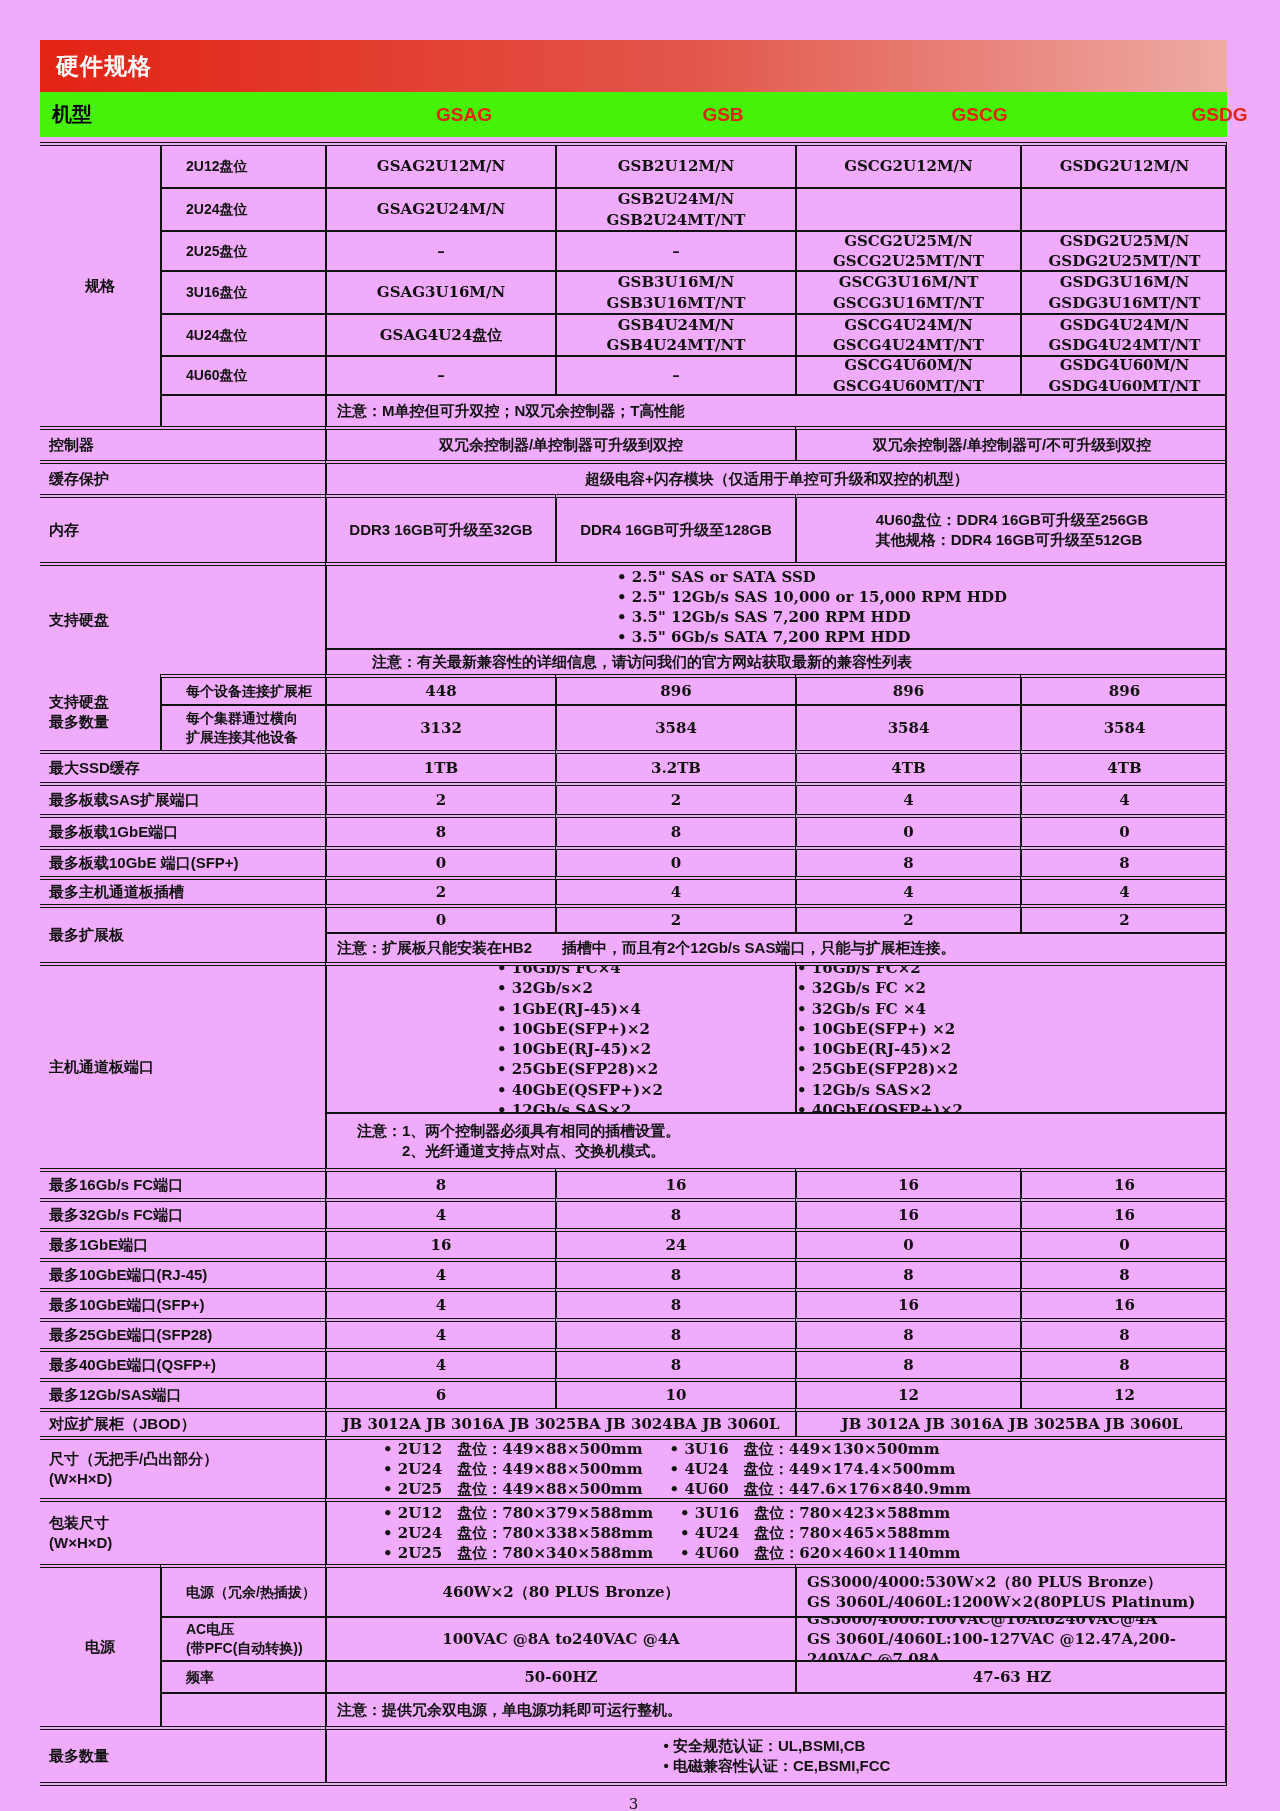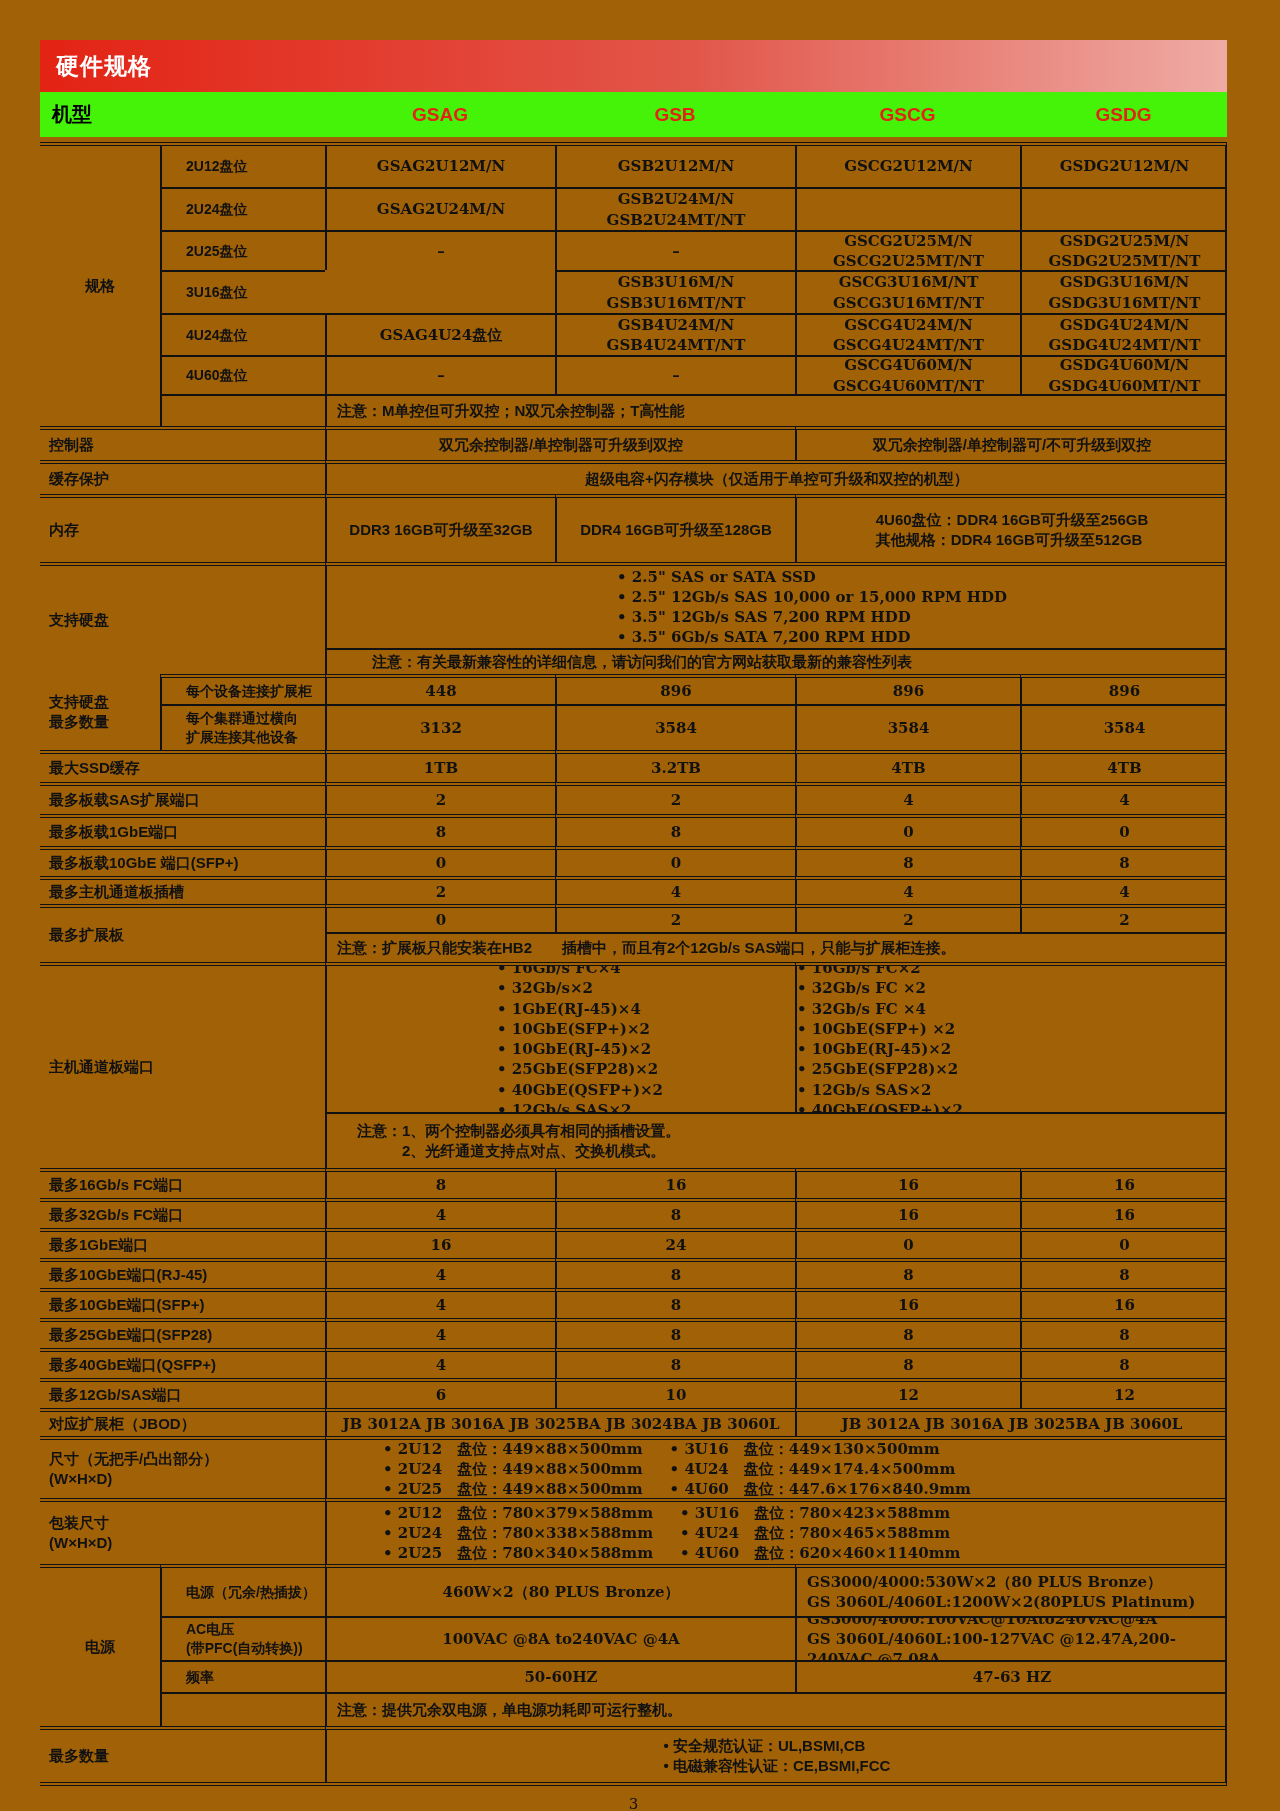--- a/index.html
+++ b/index.html
@@ -1,23 +1,23 @@
 <!DOCTYPE html>
 <html><head>
 <meta charset="utf-8">
 <style>
   html,body{margin:0;padding:0;background:#ffffff;}
-  #page{position:relative;width:1280px;height:1811px;background:#a16207;overflow:hidden;
+  #page{position:relative;width:1280px;height:1811px;background:#f0abfc;overflow:hidden;
         font-family:"Liberation Sans",sans-serif;color:#111;}
   .content{position:absolute;left:40px;top:40px;width:1187px;}
   .titlebar{height:52px;display:flex;align-items:center;
             background:linear-gradient(to right,#e32314 0%,#e2564a 55%,#eeaba4 100%);}
   .titlebar span{color:#fff;font-size:23px;font-weight:bold;padding-left:16px;letter-spacing:1px;}
   .modelbar{height:45px;display:grid;grid-template-columns:285px 230px 240px 225px 207px;
-            background:#44f308;align-items:center;margin-bottom:5px;}
+            background:#44f308;align-items:center;margin-bottom:5px;gap:24px;}
   .mb-label{font-size:20px;font-weight:bold;color:#000;padding-left:12px;text-align:left;}
   .mb-model{font-size:19px;font-weight:bold;color:#e32314;text-align:center;}
   .grid{display:grid;
         grid-template-columns:120px 165px 230px 240px 225px 207px;
         grid-template-rows:41px 43px 40px 43px 42px 39px 32px 34px 34px 68px 86px 26px 30px 46px 32px 32px 32px 30px 28px 28px 30px 150px 56px 30px 30px 30px 30px 30px 30px 30px 30px 28px 62px 66px 52px 44px 32px 34px 56px;
         border-top:4px double #111;border-bottom:4px double #111;border-right:2px solid #111;}
   .c{display:flex;align-items:center;justify-content:center;text-align:center;
      font-size:15px;line-height:1.35;overflow:hidden;}
   .bl{border-left:2px solid #111;}
   .bt{border-top:2px solid #111;}
@@ -74,20 +74,21 @@
 
       <div class="c sub bl bt" style="grid-area:3/2/4/3">2U25盘位</div>
       <div class="c val bl bt pre" style="grid-area:3/3/4/4">–</div>
       <div class="c val bl bt pre" style="grid-area:3/4/4/5">–</div>
       <div class="c val bl bt pre" style="grid-area:3/5/4/6">GSCG2U25M/N
 GSCG2U25MT/NT</div>
       <div class="c val bl bt pre" style="grid-area:3/6/4/7">GSDG2U25M/N
 GSDG2U25MT/NT</div>
 
       <div class="c sub bl bt" style="grid-area:4/2/5/3">3U16盘位</div>
+      <div class="c val bl bt pre" style="grid-area:4/3/5/4">GSAG3U16M/N</div>
       <div class="c val bl bt pre" style="grid-area:4/4/5/5">GSB3U16M/N
 GSB3U16MT/NT</div>
       <div class="c val bl bt pre" style="grid-area:4/5/5/6">GSCG3U16M/NT
 GSCG3U16MT/NT</div>
       <div class="c val bl bt pre" style="grid-area:4/6/5/7">GSDG3U16M/N
 GSDG3U16MT/NT</div>
 
       <div class="c sub bl bt" style="grid-area:5/2/6/3">4U24盘位</div>
       <div class="c val bl bt pre" style="grid-area:5/3/6/4">GSAG4U24盘位</div>
       <div class="c val bl bt pre" style="grid-area:5/4/6/5">GSB4U24M/N

